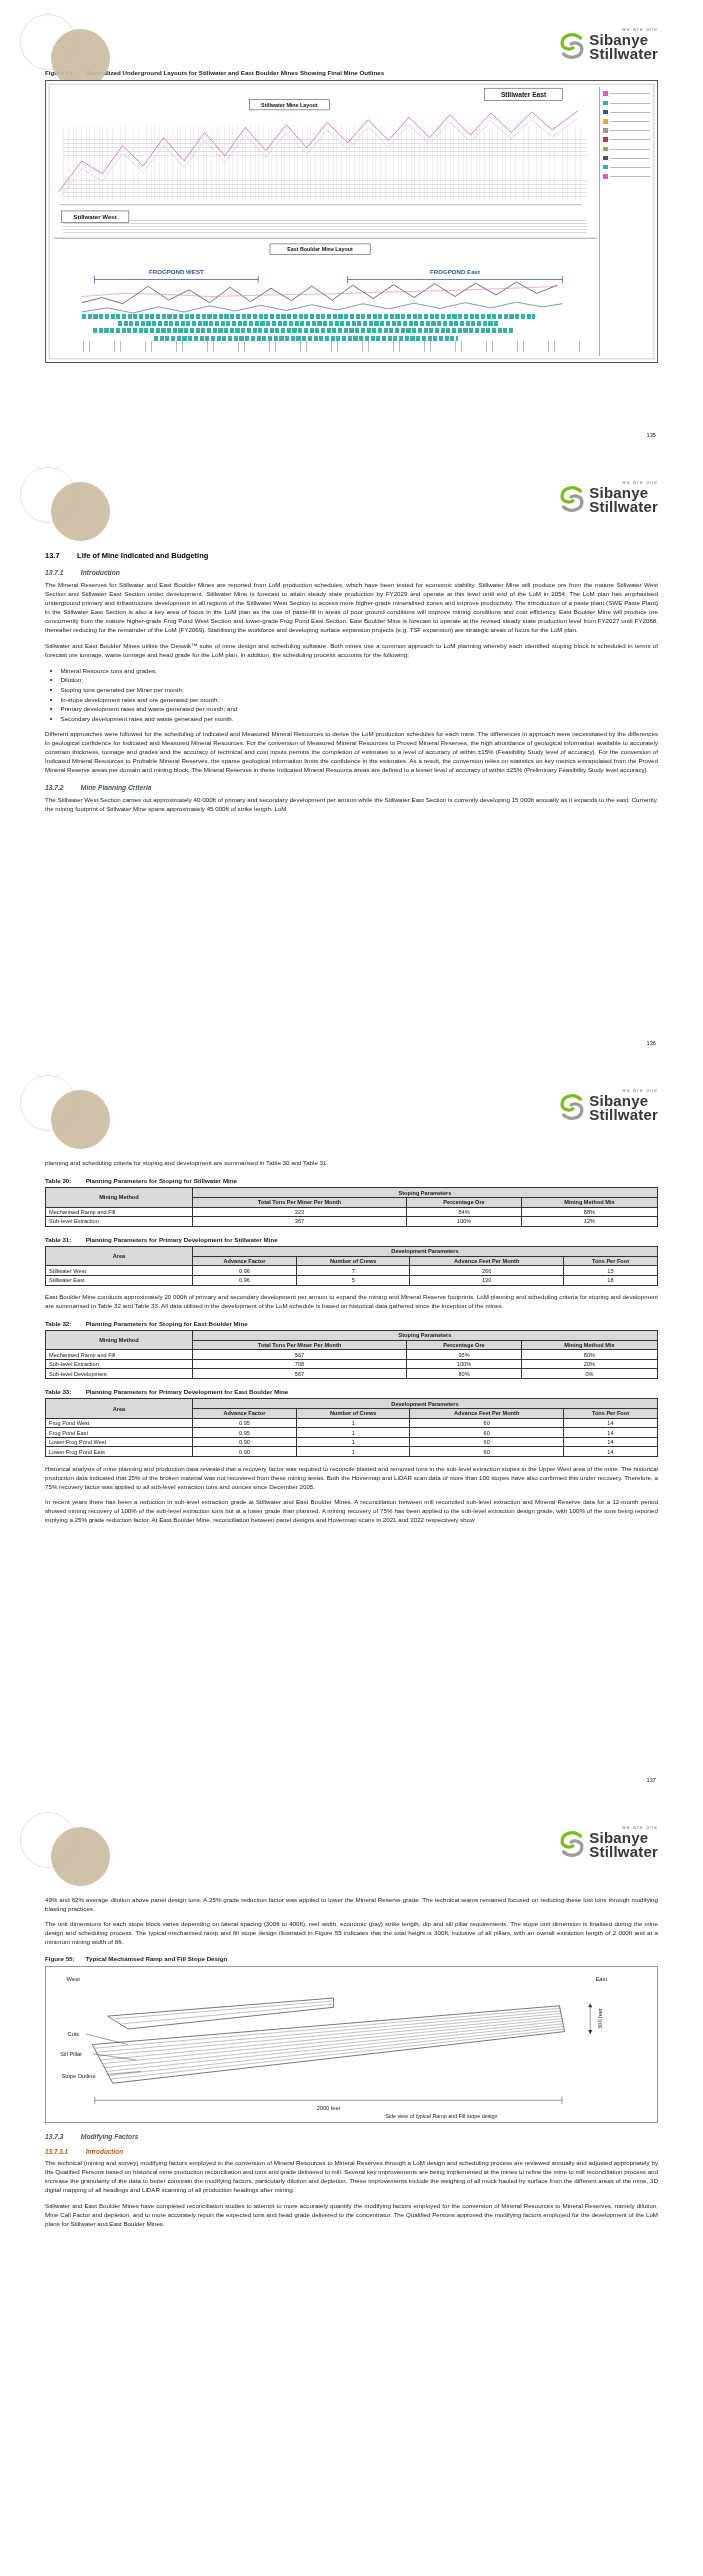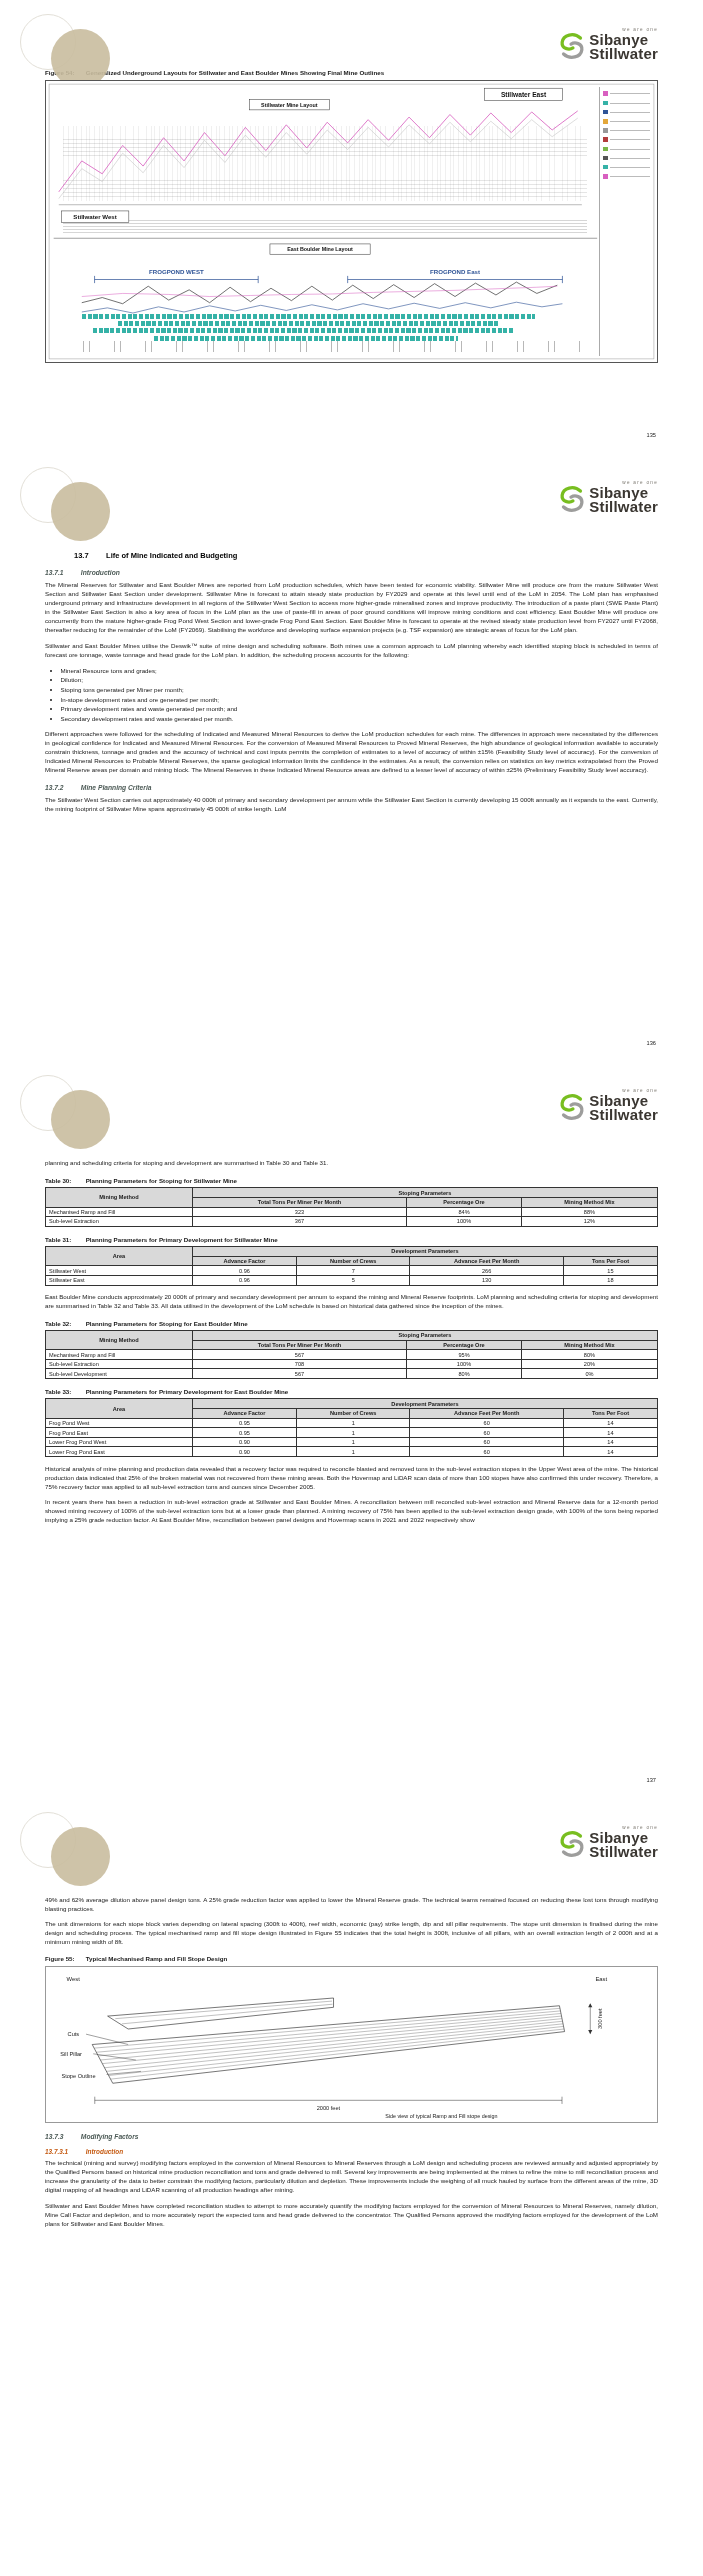--- a/index.html
+++ b/index.html
@@ -18,21 +18,21 @@
   
   .logo{position:absolute;top:13.4px;right:45px;display:flex;align-items:flex-end;gap:2px;margin-top:14px;}
   .logo-text{text-align:left;}
   .logo-tagline{font-size:4.6px;letter-spacing:1.3px;color:#7a766e;text-align:right;margin-bottom:1px;}
   .logo-name{font-size:15px;font-weight:bold;color:#3a3631;line-height:.92;letter-spacing:0.2px;}
 
   .content{margin:0 45px;}
   .pagenum{position:absolute;bottom:15.5px;right:47px;font-size:5.7px;color:#222;}
 
   .h2{font-size:7.5px;font-weight:bold;color:#000;margin:0 0 7.2px;}
-  .h2 .num{display:inline-block;min-width:30px;margin-left:29px;}
+  .h2 .num{display:inline-block;min-width:30px;}
   .h3{font-size:6.7px;font-style:italic;font-weight:bold;color:#4c5a56;margin:9.3px 0 5.2px;}
   .h3 .num{display:inline-block;min-width:34px;}
   .h4{font-size:6.4px;font-style:italic;font-weight:bold;color:#c55a11;margin:8.2px 0 4.6px;}
   .h4 .num{display:inline-block;min-width:39px;}
 
   p.body{font-size:6.2px;line-height:1.45;text-align:justify;margin:0 0 6.2px;}
   ul.bullets{margin:1px 0 6.2px 15.5px;padding:0;}
   ul.bullets li{font-size:6.2px;line-height:1.55;}
 
   .tbl-caption{font-size:6.2px;font-weight:bold;margin:9.3px 0 3.1px;}

